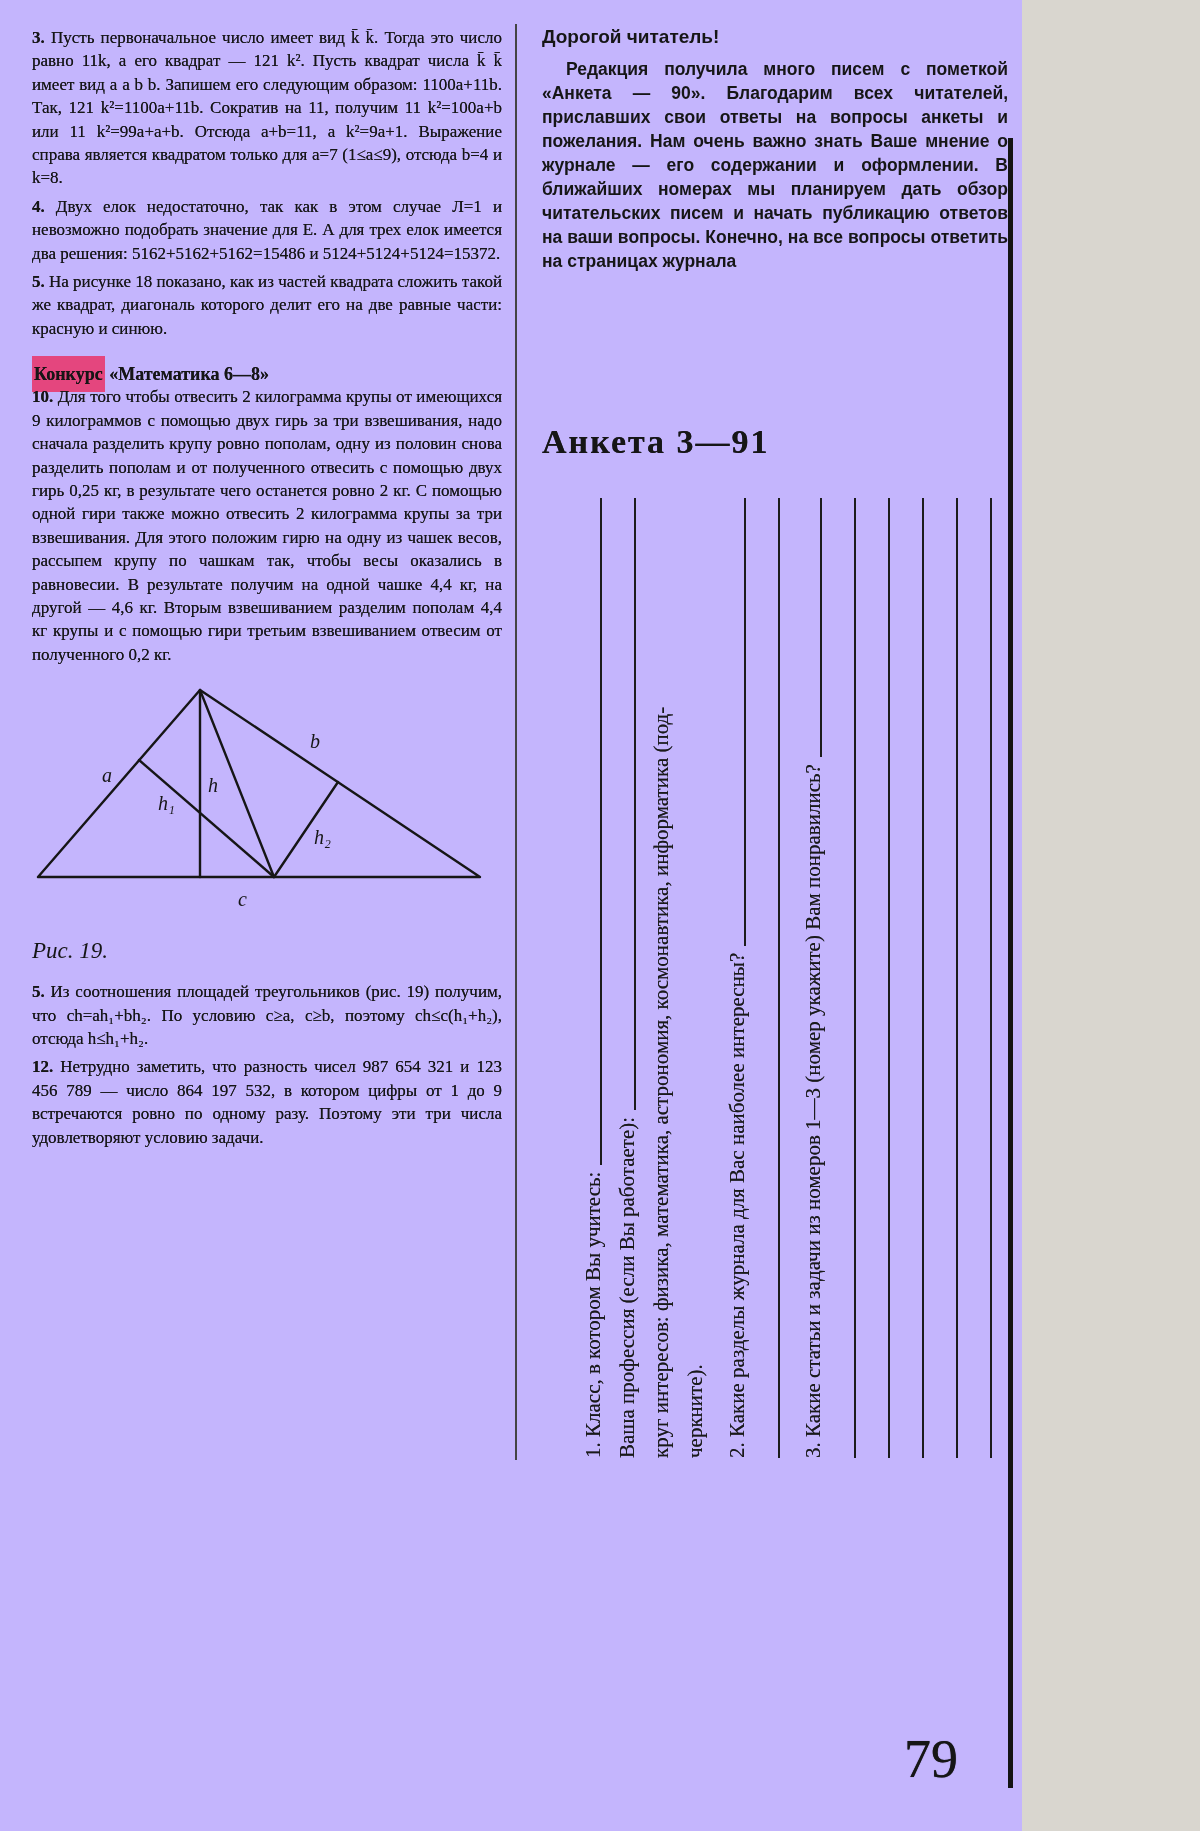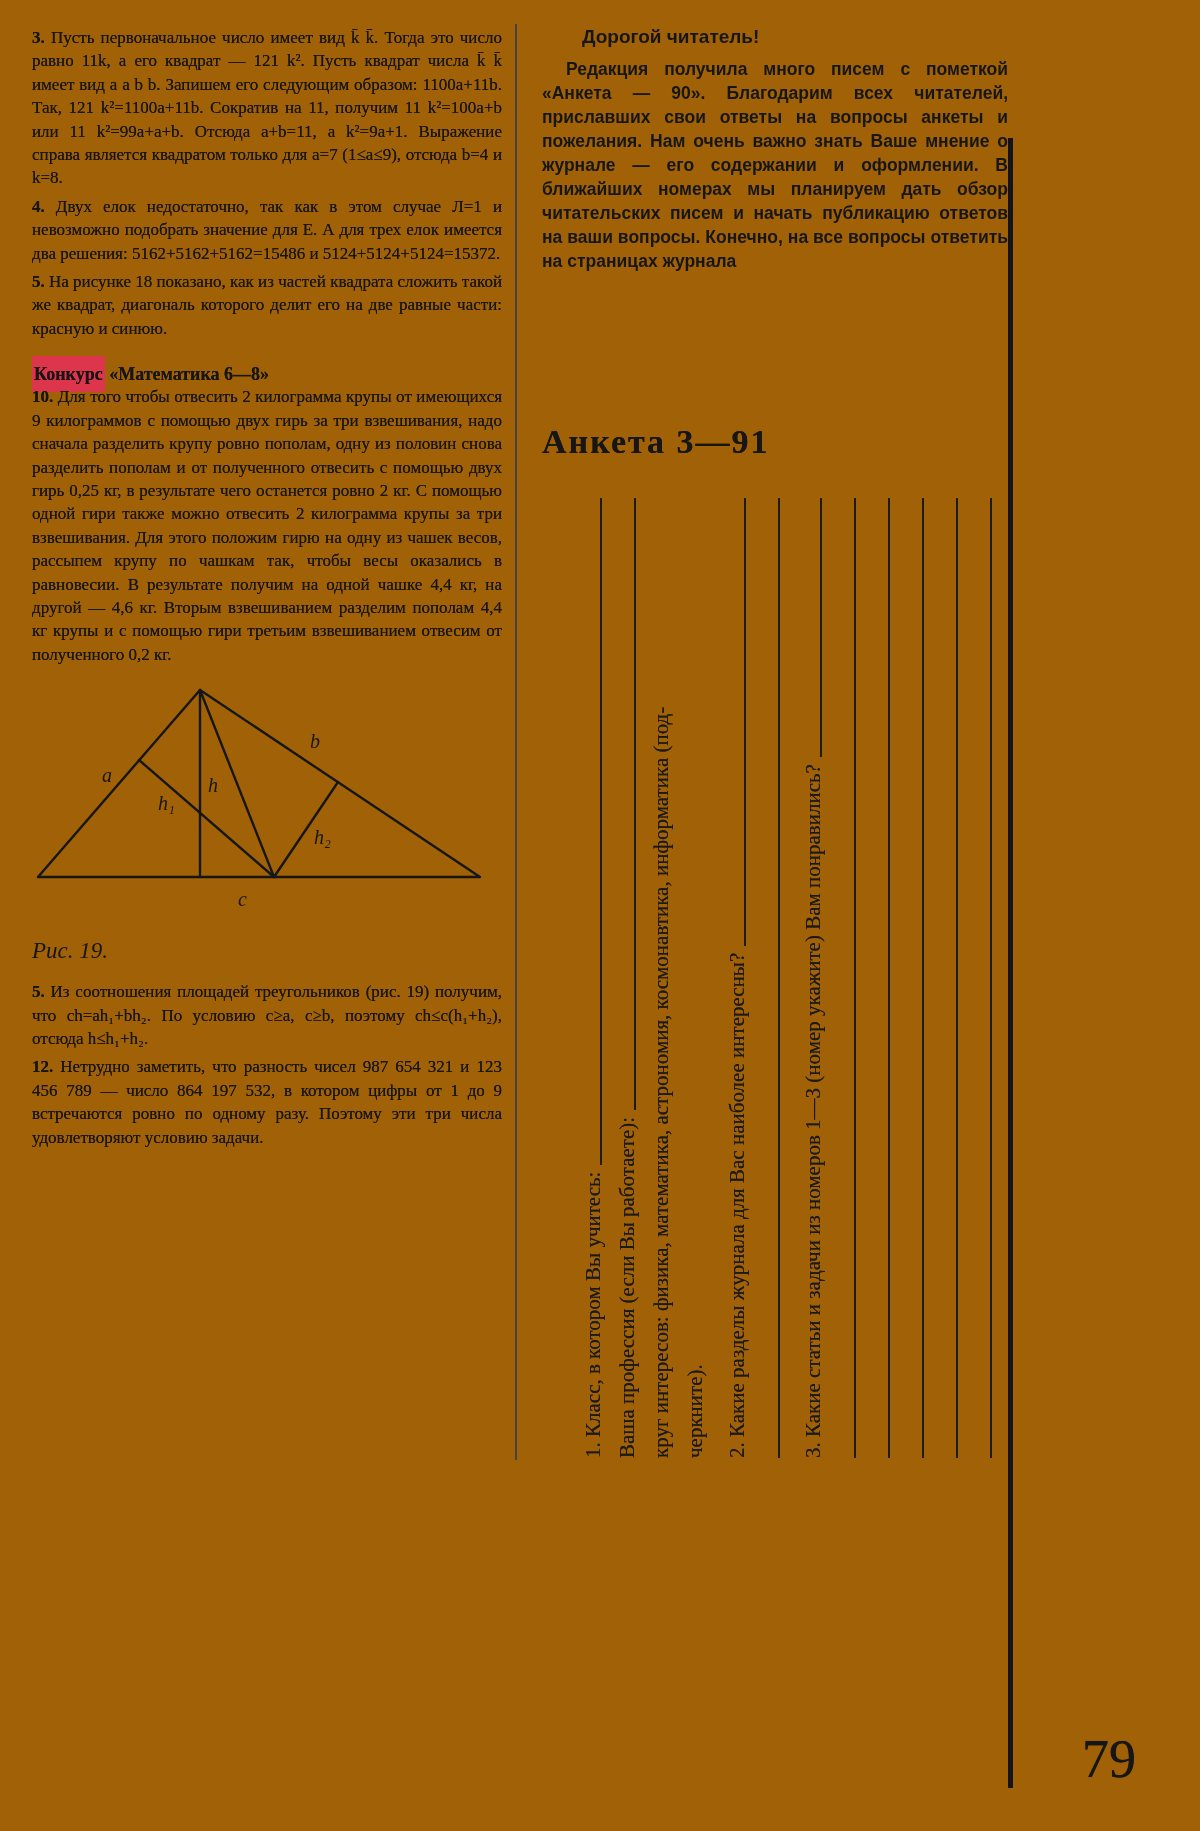--- a/index.html
+++ b/index.html
@@ -1,20 +1,20 @@
 <!DOCTYPE html>
 <html lang="ru"><head>
 <meta charset="utf-8">
 <style>
   * { margin:0; padding:0; box-sizing:border-box; }
   html,body { width:1200px; }
   body { background:#d9d6cf; font-family:"Liberation Serif", serif; }
   .page {
-    position:relative; width:1200px; height:1831px;
-    background:#a16207; color:#161616; overflow:hidden;
+    position:relative; width:1022px; height:1831px;
+    background:#c4b5fd; color:#161616; overflow:hidden;
   }
 
   
   .divider-v { position:absolute; left:515px; top:24px; width:1.5px; height:1436px; background:#444; }
   .right-bar { position:absolute; left:1008px; top:138px; width:5px; height:1650px; background:#141414; }
 
   
   .col-left { position:absolute; left:32px; top:26px; width:470px; }
   .para {
     font-size:17px; line-height:23.4px; text-align:justify;
@@ -23,21 +23,21 @@
   }
   .para b { font-weight:bold; }
   .contest-title { margin-top:24px; font-size:18px; font-weight:bold; text-shadow:0 0 .5px rgba(0,0,0,.75); }
   .contest-sub { font-style:italic; font-size:17px; margin-top:4px; margin-bottom:10px; text-shadow:0 0 .4px rgba(0,0,0,.6); }
   .hl { background:rgba(236,42,94,.8); padding:8px 2px; }
   .figure { display:block; margin-top:16px; }
   .fig-caption { font-style:italic; font-size:23px; margin:24px 0 16px; }
 
   
   .col-right { position:absolute; left:542px; top:26px; width:466px; }
-  .letter-title { font-family:"Liberation Sans", sans-serif; font-weight:bold; font-size:19px; margin-bottom:9px;margin-left:40px; }
+  .letter-title { font-family:"Liberation Sans", sans-serif; font-weight:bold; font-size:19px; margin-bottom:9px; }
   .letter-body {
     font-family:"Liberation Sans", sans-serif; font-weight:600;
     font-size:17.5px; line-height:24px; text-align:justify; text-indent:24px;
   }
   .anketa-title { margin-top:150px; font-size:34px; font-weight:bold; letter-spacing:2px; text-shadow:0 0 .5px rgba(0,0,0,.7); }
 
   
   .anketa {
     position:absolute; left:310px; top:758px; width:960px; height:440px;
     transform:rotate(-90deg); transform-origin:center;

